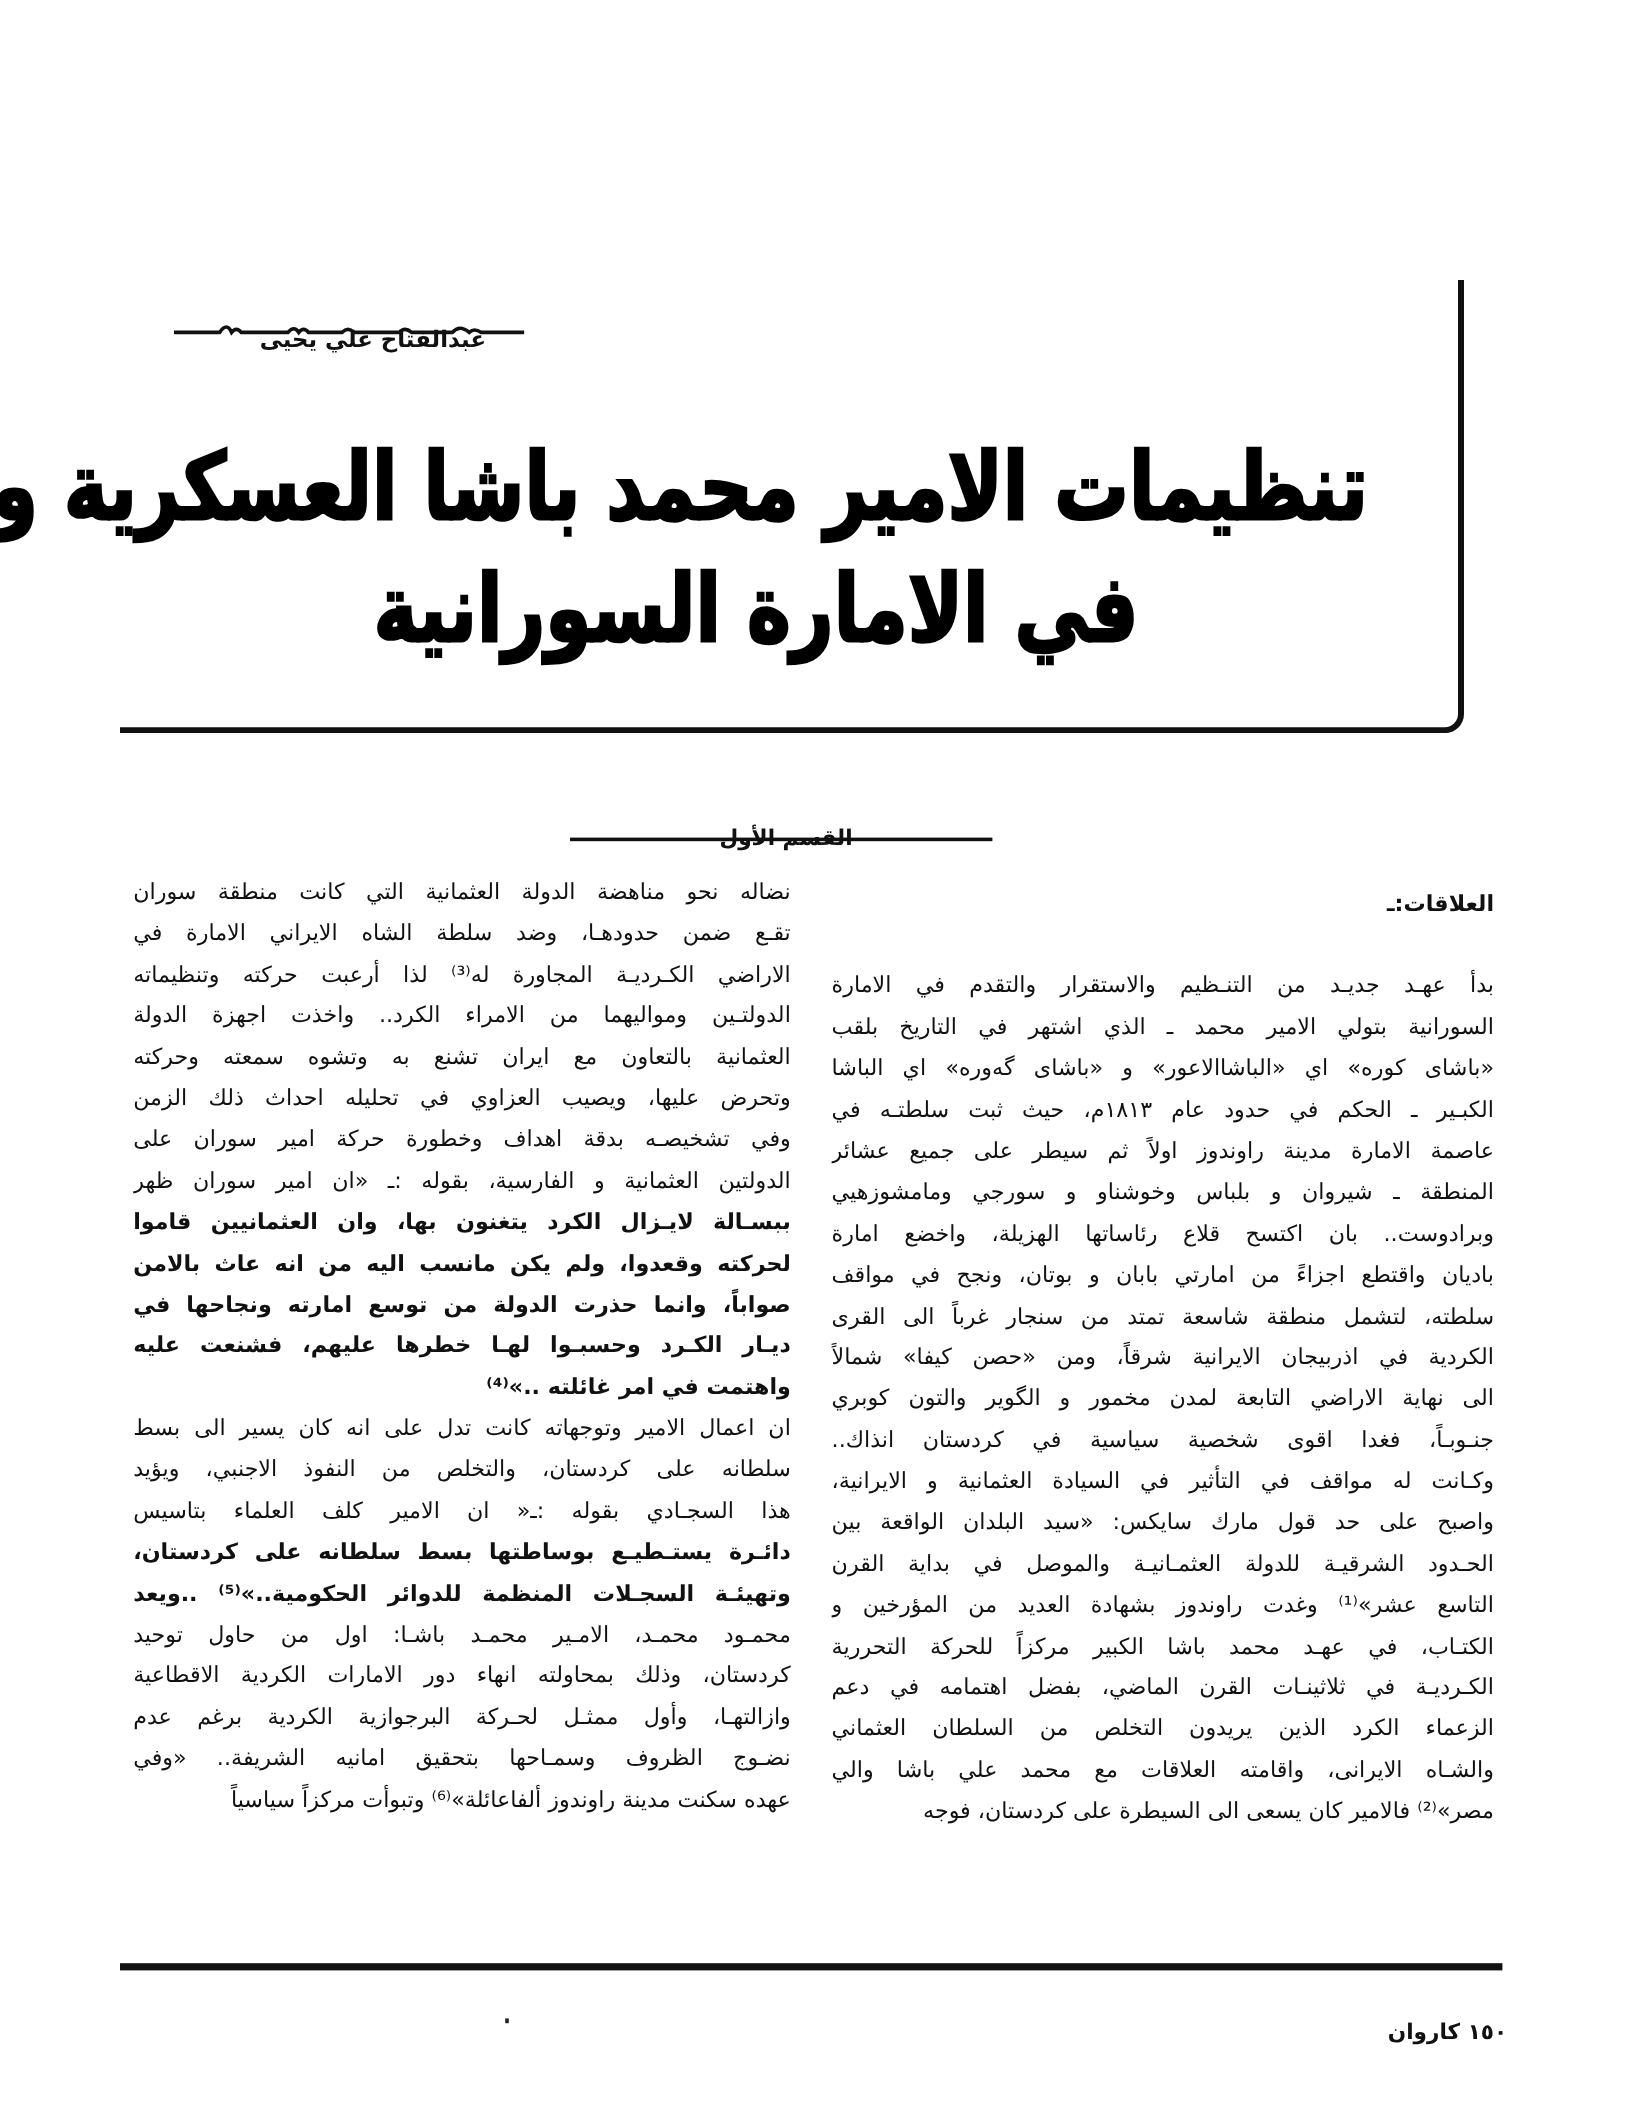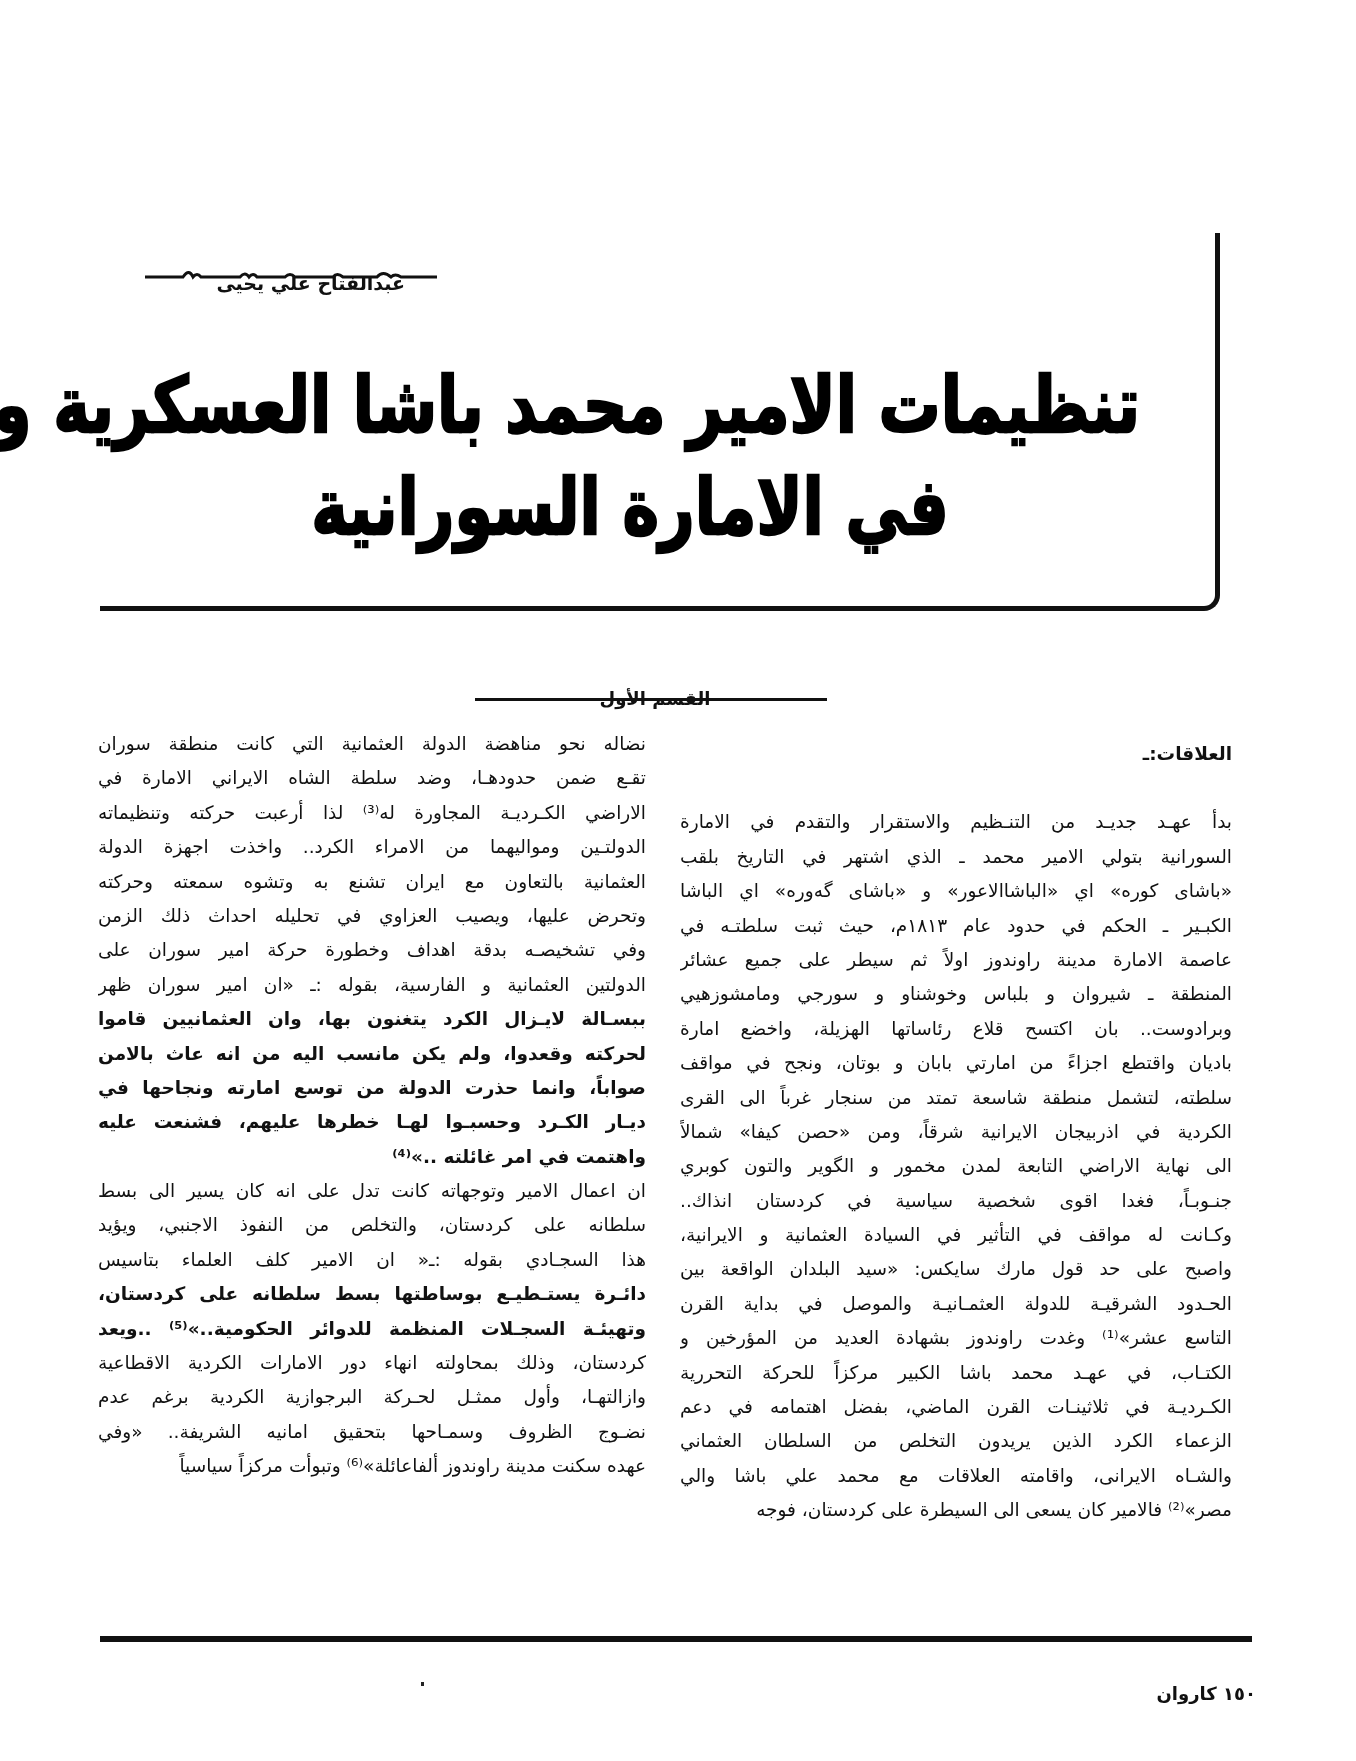--- a/index.html
+++ b/index.html
@@ -6,21 +6,21 @@
   body { width: 1356px; height: 1761px; position: relative; overflow: hidden; color: #111; font-family: "DejaVu Sans", sans-serif; }
   .abs { position: absolute; }
   .author { left: 150px; top: 228px; width: 255px; text-align: right; direction: rtl; font-family: "DejaVu Sans", sans-serif; font-weight: bold; font-size: 19px; margin-top: 44px; }
   .author-rule { left: 145px; top: 270px; width: 292px; height: 10px; }
   .frame { left: 100px; top: 233px; width: 1120px; height: 378px; border-right: 5px solid #111; border-bottom: 5px solid #111; border-bottom-right-radius: 16px; box-sizing: border-box; }
   .title { left: 120px; width: 1020px; text-align: center; direction: rtl; font-family: "DejaVu Sans", sans-serif; font-weight: 900; color: #000; letter-spacing: -1px; white-space: nowrap; }
   .title-1 { top: 360px; font-size: 62px; line-height: 92px; transform: scaleY(1.25); transform-origin: center; -webkit-text-stroke: 2px #000; }
   .title-2 { top: 462px; font-size: 62px; line-height: 92px; transform: scaleY(1.25); transform-origin: center; -webkit-text-stroke: 2px #000; }
   .section-heading { left: 480px; top: 648px; width: 350px; text-align: center; direction: rtl; font-weight: bold; font-size: 18px; margin-top: 40px; }
   .section-rule { left: 475px; top: 698px; width: 352px; height: 3px; background: #111; }
-  .column { direction: rtl; text-align: justify; text-align-last: right; font-family: "DejaVu Sans", sans-serif; font-size: 18.5px; line-height: 34.4px; }
+  .column { direction: rtl; text-align: justify; text-align-last: right; font-family: "DejaVu Sans", sans-serif; font-size: 18.5px; line-height: 34.4px; margin-left: 13px; }
   .col-right { left: 680px; top: 737px; width: 552px; }
   .col-left { left: 98px; top: 727px; width: 548px; }
   .col-line { display: block; white-space: nowrap; text-align: justify; text-align-last: justify; height: 34.4px; overflow: hidden; }
   .col-line.last { text-align-last: right; }
   .bold { font-weight: bold; }
   .intro-label { font-weight: bold; text-align-last: right; margin-bottom: 34px; }
   .bottom-rule { left: 100px; top: 1636px; width: 1152px; height: 6px; background: #111; }
   .dot { left: 421px; top: 1682px; width: 3px; height: 4px; background: #222; }
   .footer { left: 1130px; top: 1683px; width: 126px; direction: rtl; font-weight: bold; font-size: 18px; }
 </style>
@@ -80,20 +80,21 @@
       <span class="col-line bold">ببسـالة لايـزال الكرد يتغنون بها، وان العثمانيين قاموا</span>
       <span class="col-line bold">لحركته وقعدوا، ولم يكن مانسب اليه من انه عاث بالامن</span>
       <span class="col-line bold">صواباً، وانما حذرت الدولة من توسع امارته ونجاحها في</span>
       <span class="col-line bold">ديـار الكـرد وحسبـوا لهـا خطرها عليهم، فشنعت عليه</span>
       <span class="col-line bold last">واهتمت في امر غائلته ..»⁽⁴⁾</span>
       <span class="col-line">ان اعمال الامير وتوجهاته كانت تدل على انه كان يسير الى بسط</span>
       <span class="col-line">سلطانه على كردستان، والتخلص من النفوذ الاجنبي، ويؤيد</span>
       <span class="col-line">هذا السجـادي بقوله :ـ« ان الامير كلف العلماء بتاسيس</span>
       <span class="col-line bold">دائـرة يستـطيـع بوساطتها بسط سلطانه على كردستان،</span>
       <span class="col-line bold">وتهيئـة السجـلات المنظمة للدوائر الحكومية..»⁽⁵⁾ ..ويعد</span>
+      <span class="col-line">محمـود محمـد، الامـير محمـد باشـا: اول من حاول توحيد</span>
       <span class="col-line">كردستان، وذلك بمحاولته انهاء دور الامارات الكردية الاقطاعية</span>
       <span class="col-line">وازالتهـا، وأول ممثـل لحـركة البرجوازية الكردية برغم عدم</span>
       <span class="col-line">نضـوج الظروف وسمـاحها بتحقيق امانيه الشريفة.. «وفي</span>
       <span class="col-line last">عهده سكنت مدينة راوندوز ألفاعائلة»⁽⁶⁾ وتبوأت مركزاً سياسياً</span>
     </div>
 </div>
 
 <div class="abs bottom-rule"></div>
 <div class="abs dot"></div>
 <div class="abs footer">

